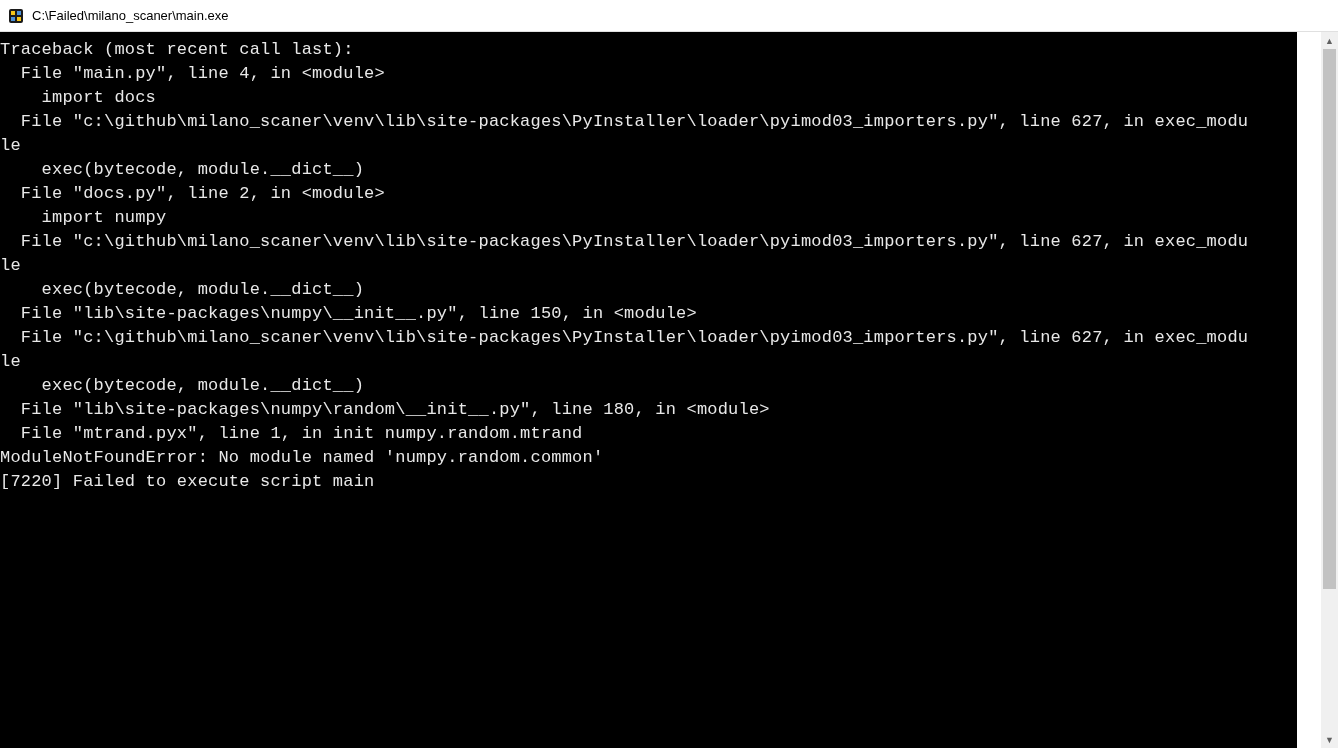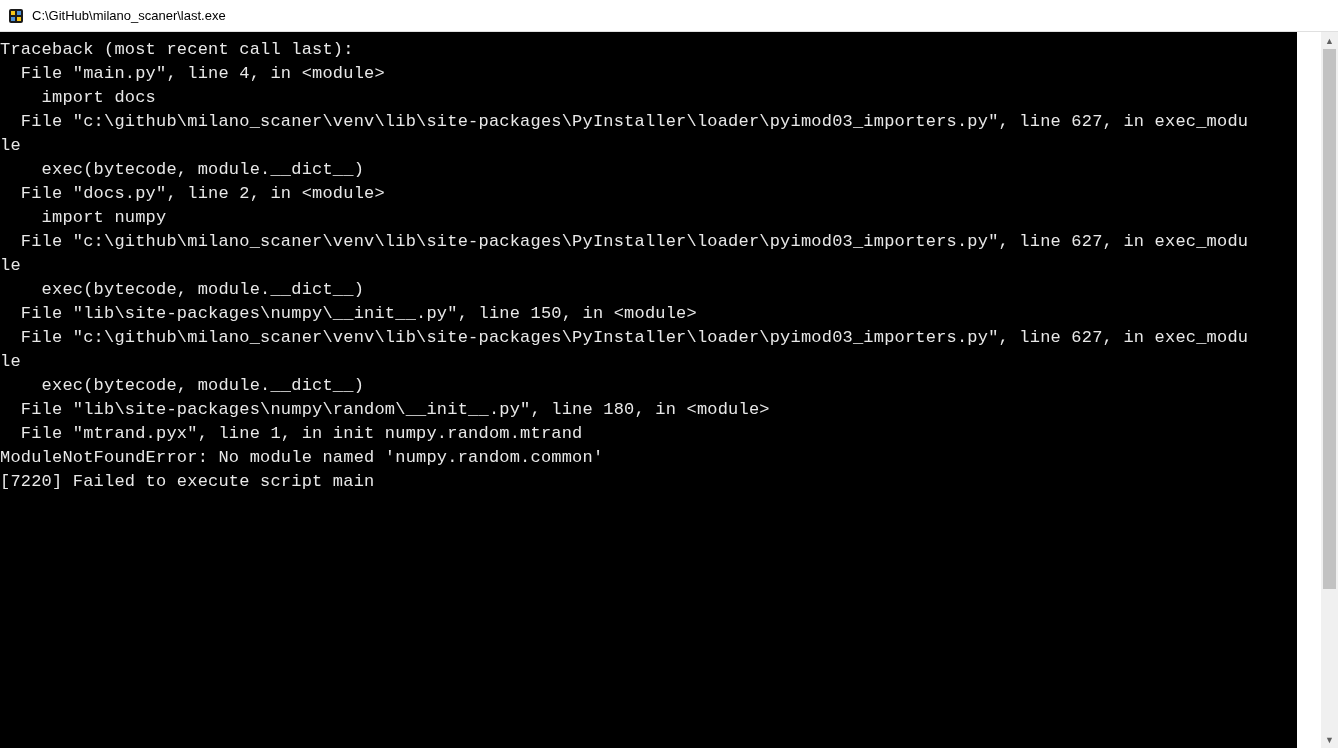--- a/index.html
+++ b/index.html
@@ -86,21 +86,21 @@
 <div class="titlebar">
   <span class="titlebar-icon">
     <svg viewBox="0 0 16 16">
       <rect x="1" y="1" width="14" height="14" rx="2" fill="#1a1a1a"></rect>
       <rect x="3" y="3" width="4" height="4" fill="#f5c518"></rect>
       <rect x="9" y="3" width="4" height="4" fill="#4a90d9"></rect>
       <rect x="3" y="9" width="4" height="4" fill="#4a90d9"></rect>
       <rect x="9" y="9" width="4" height="4" fill="#f5c518"></rect>
     </svg>
   </span>
-  <span class="titlebar-text">C:\GitHub\milano_scaner\last.exe</span>
+  <span class="titlebar-text">C:\Failed\milano_scaner\main.exe</span>
 </div>
 
 <div class="console-wrap">
   <div class="console" id="console-output">Traceback (most recent call last):
   File "main.py", line 4, in &lt;module&gt;
     import docs
   File "c:\github\milano_scaner\venv\lib\site-packages\PyInstaller\loader\pyimod03_importers.py", line 627, in exec_modu
 le
     exec(bytecode, module.__dict__)
   File "docs.py", line 2, in &lt;module&gt;

